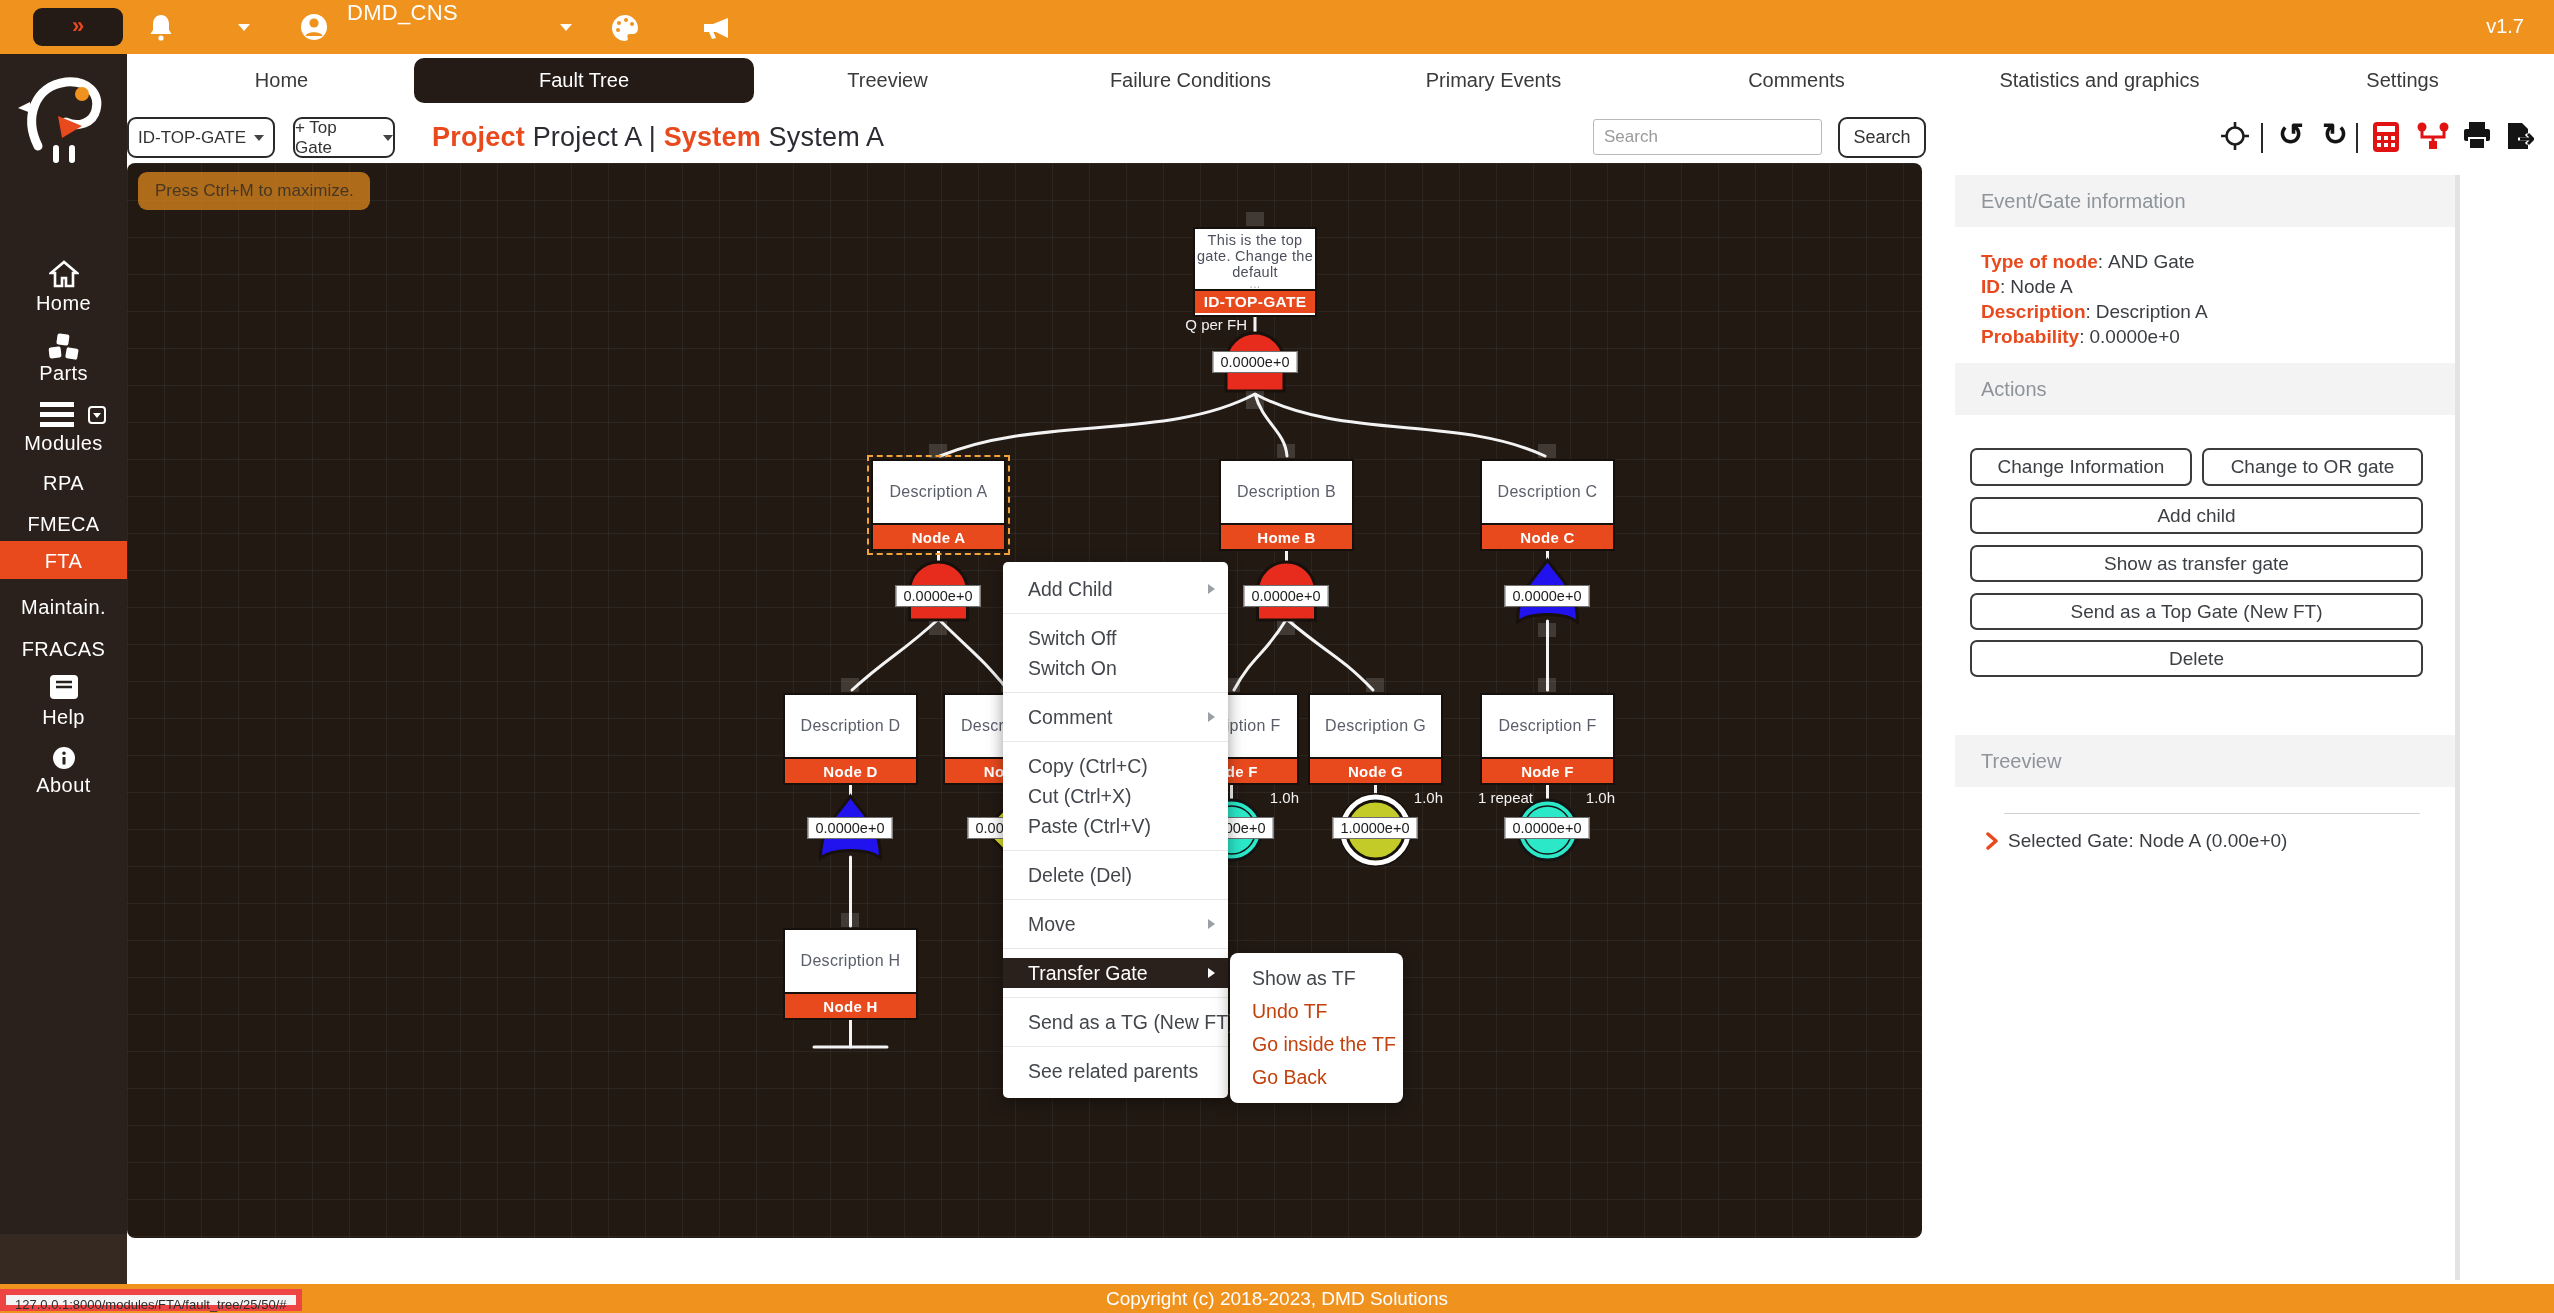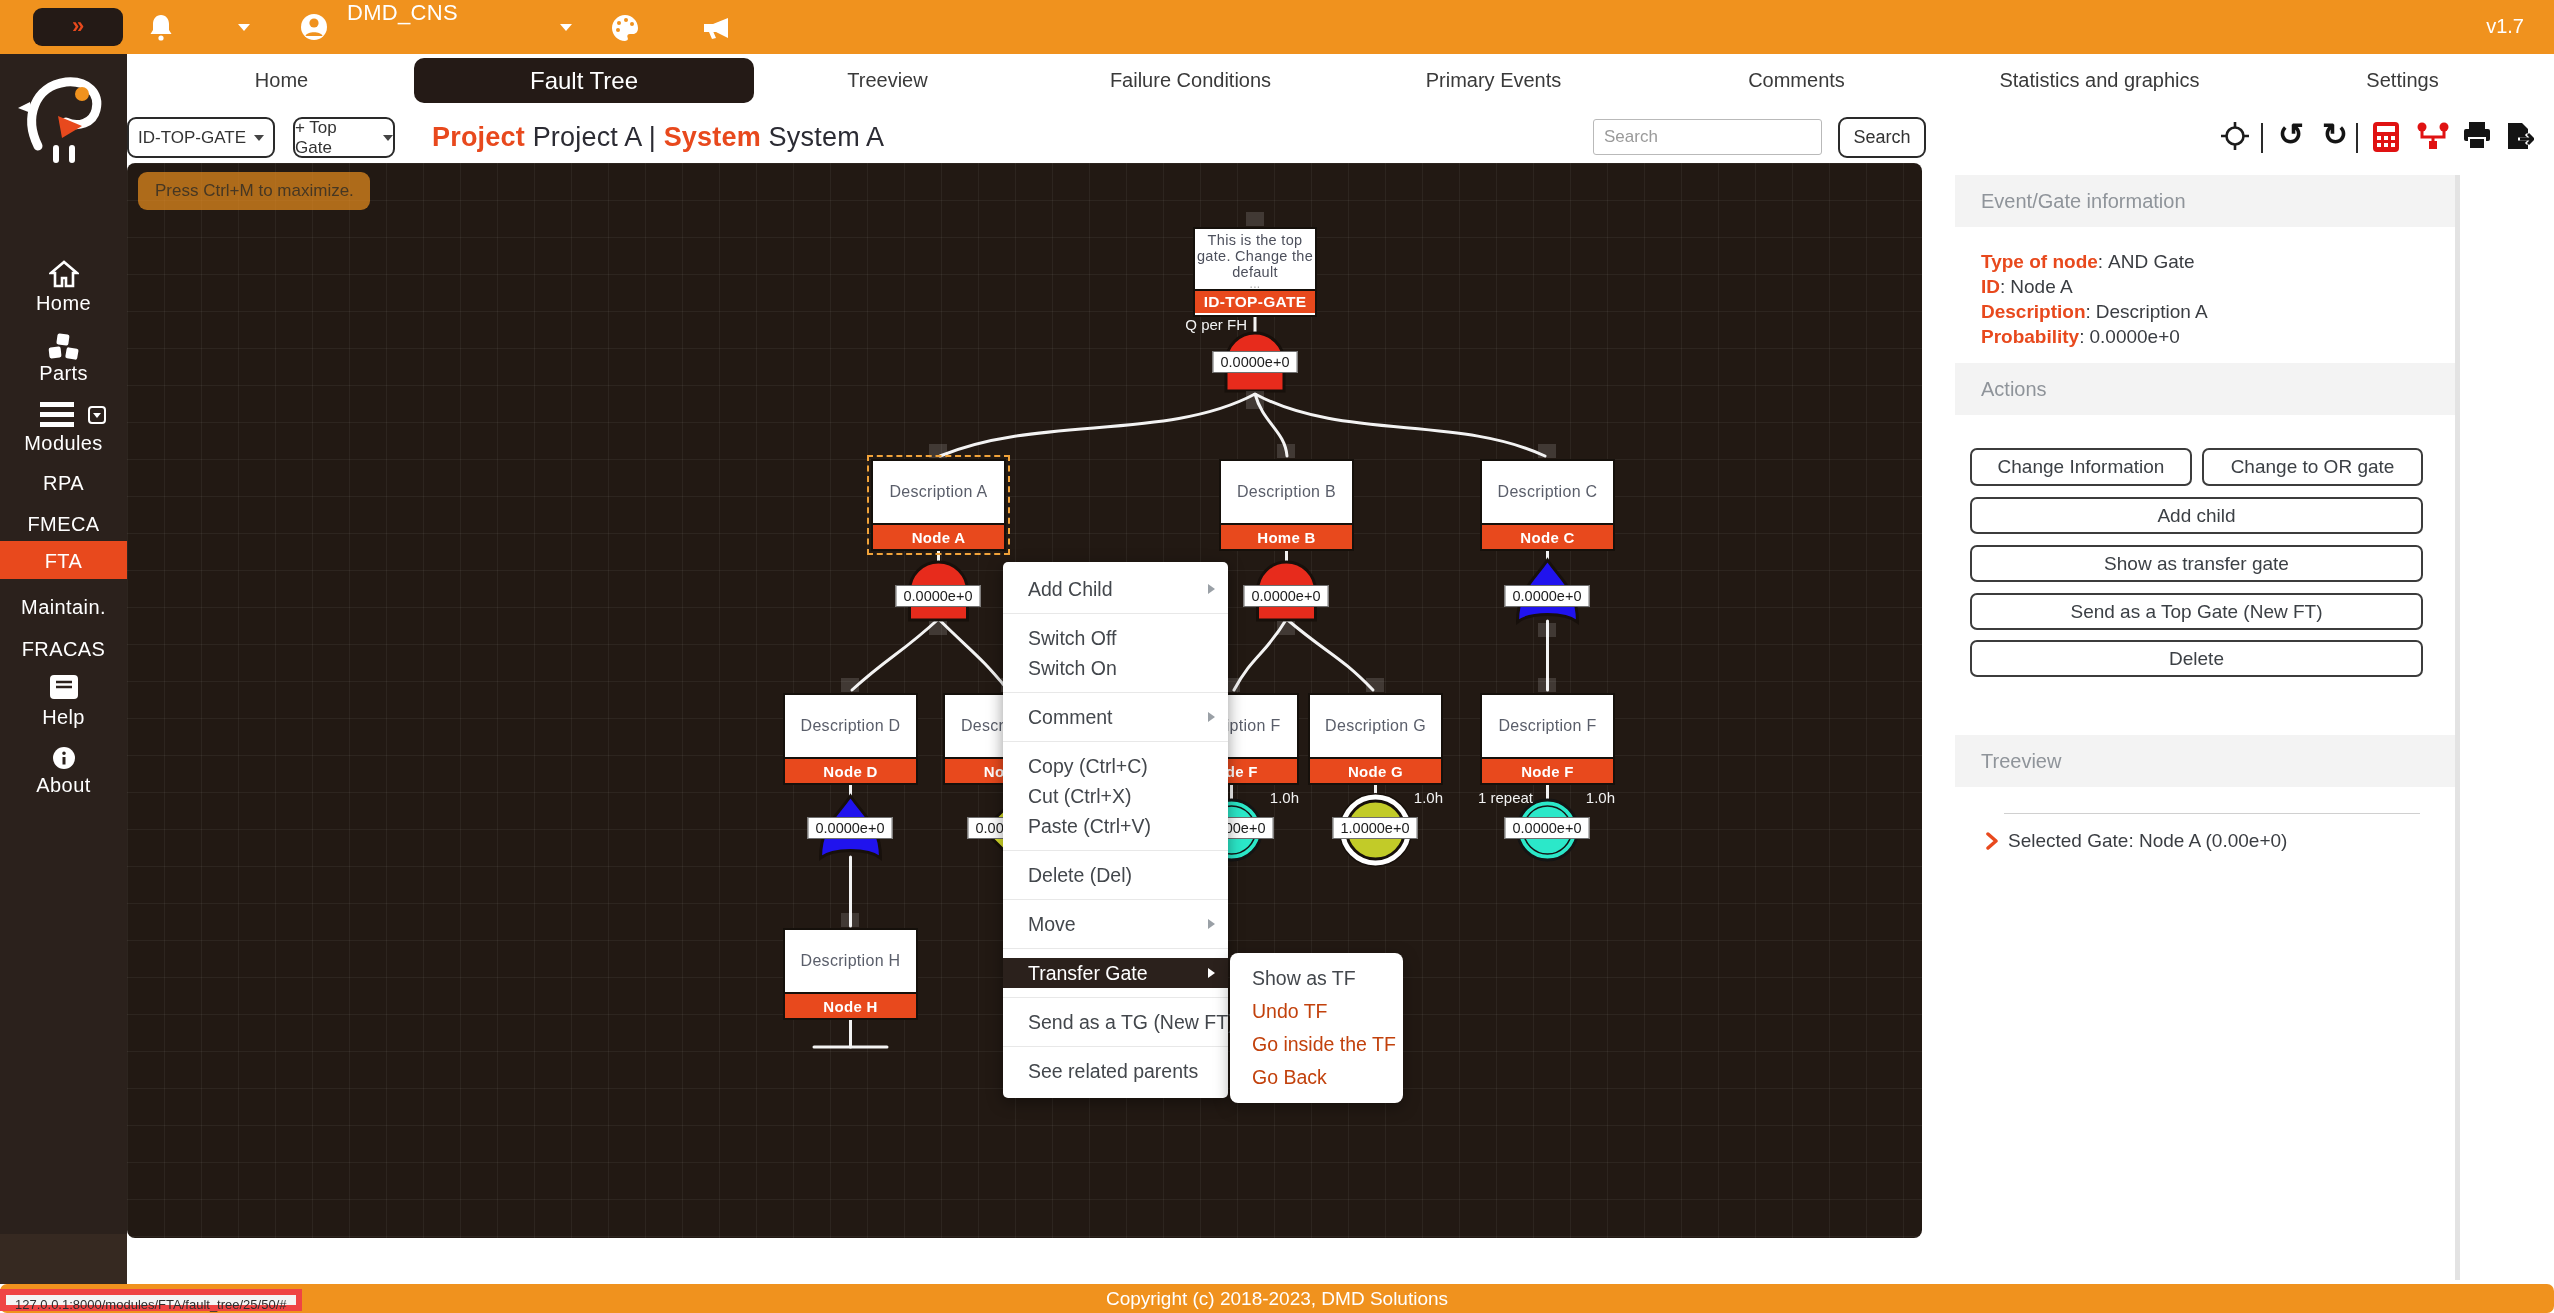--- a/index.html
+++ b/index.html
@@ -16,21 +16,21 @@
   .caret-down { width:0; height:0; border-left:6px solid transparent; border-right:6px solid transparent;
                 border-top:7px solid #ffffff; display:inline-block; }
   #tb-user-name { position:absolute; left:347px; top:0; color:#ffffff; font-size:22px; letter-spacing:.3px; }
   #tb-version { position:absolute; right:30px; top:15px; color:#ffffff; font-size:20px; }
 
   
   #navbar { position:absolute; left:0; top:54px; width:2554px; height:52px; background:#ffffff; z-index:15; }
   .nav-tab { position:absolute; top:0; height:52px; line-height:52px; text-align:center; width:303px;
              color:#3a3a3a; font-size:20px; cursor:pointer; }
   #nav-pill { position:absolute; left:414px; top:4px; width:340px; height:45px; background:#241a16;
-              border-radius:10px; color:#ffffff; text-align:center; line-height:45px; font-size:24px; cursor:pointer; }
+              border-radius:10px; color:#ffffff; text-align:center; line-height:45px; font-size:20px; cursor:pointer; }
 
   
   #toolbar { position:absolute; left:0; top:106px; width:2554px; height:57px; background:#ffffff; z-index:15; }
   .tbtn { position:absolute; top:11px; height:41px; border:2px solid #2a2a2a; border-radius:9px; background:#fff;
           font-size:17px; color:#333; display:flex; align-items:center; justify-content:center; gap:8px; cursor:pointer; }
   .tbtn .caret { width:0; height:0; border-left:5px solid transparent; border-right:5px solid transparent;
                  border-top:6px solid #444; }
   #page-title { position:absolute; left:432px; top:16px; font-size:27px; color:#2b2b33; letter-spacing:.2px; }
   #page-title b { color:#e8491d; font-weight:bold; }
   #search-input { position:absolute; left:1593px; top:13px; width:229px; height:36px; border:1px solid #b9b9b9;
@@ -90,21 +90,21 @@
   #p-info b { color:#e8491d; font-weight:bold; }
   #p-info .colon { margin-right:5px; }
   .pbtn { position:absolute; border:2px solid #3c3c3c; border-radius:7px; background:#ffffff; color:#3c4045;
           font-size:19px; display:flex; align-items:center; justify-content:center; cursor:pointer; z-index:10; }
   #p-divider { position:absolute; left:2004px; top:813px; width:416px; height:1px; background:#d0d0d0; z-index:10; }
   #tree-row { position:absolute; left:1986px; top:830px; font-size:19px; color:#3a3d42; z-index:10; cursor:pointer; display:flex; align-items:center; gap:9px; }
   #p-scroll { position:absolute; left:2455px; top:175px; width:5px; height:1105px; background:#e3e3e3; z-index:9; }
 
   
   #footer { position:absolute; left:0; top:1284px; width:2554px; height:29px; background:#f0921e; color:#ffffff;
-            font-size:19px; text-align:center; line-height:29px; z-index:25;border-radius:7px; }
+            font-size:19px; text-align:center; line-height:29px; z-index:25; }
   #status-chip { position:absolute; left:0; top:1289px; height:22px; background:#f4f4f4; border:6px solid #ef4444;
                  color:#2e2e2e; font-size:13px; line-height:20px; padding:0 9px; z-index:30; white-space:nowrap; }
 </style>
 </head>
 <body>
 
 <div id="topbar">
   <div id="collapse-btn">»</div>
   <svg class="tb-icon" style="left:147px" width="28" height="28" viewBox="0 0 28 28">
     <path d="M14 2c-5 0-8 4-8 9v6l-2.5 4h21L22 17v-6c0-5-3-9-8-9z" fill="#fff"></path>

